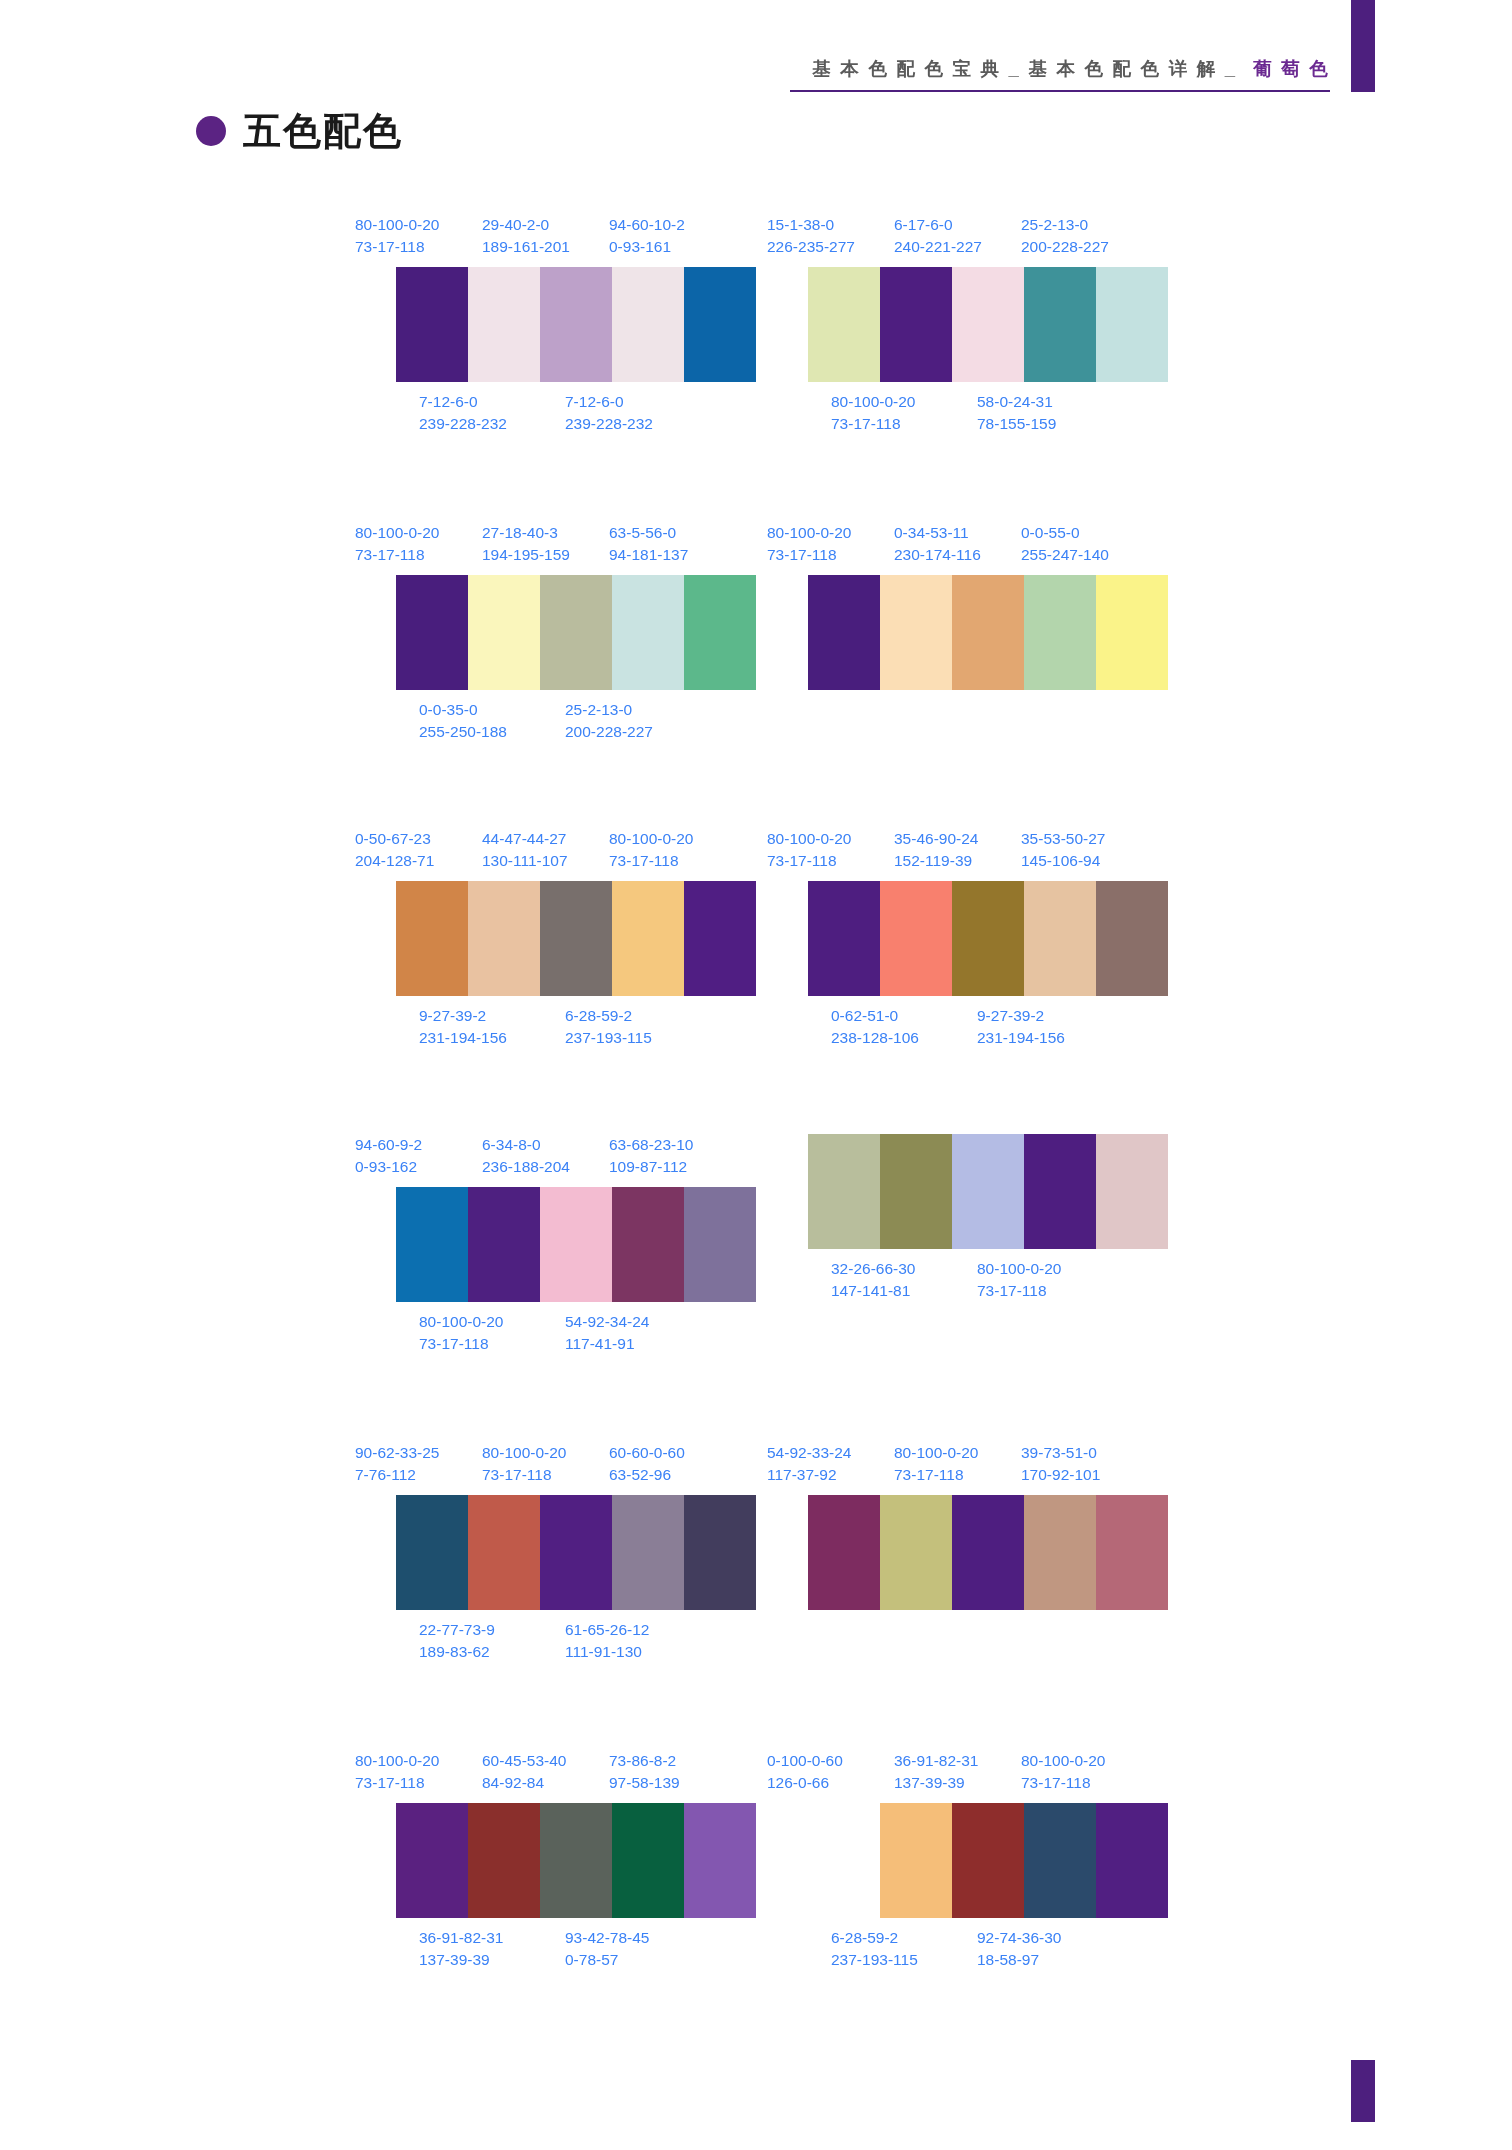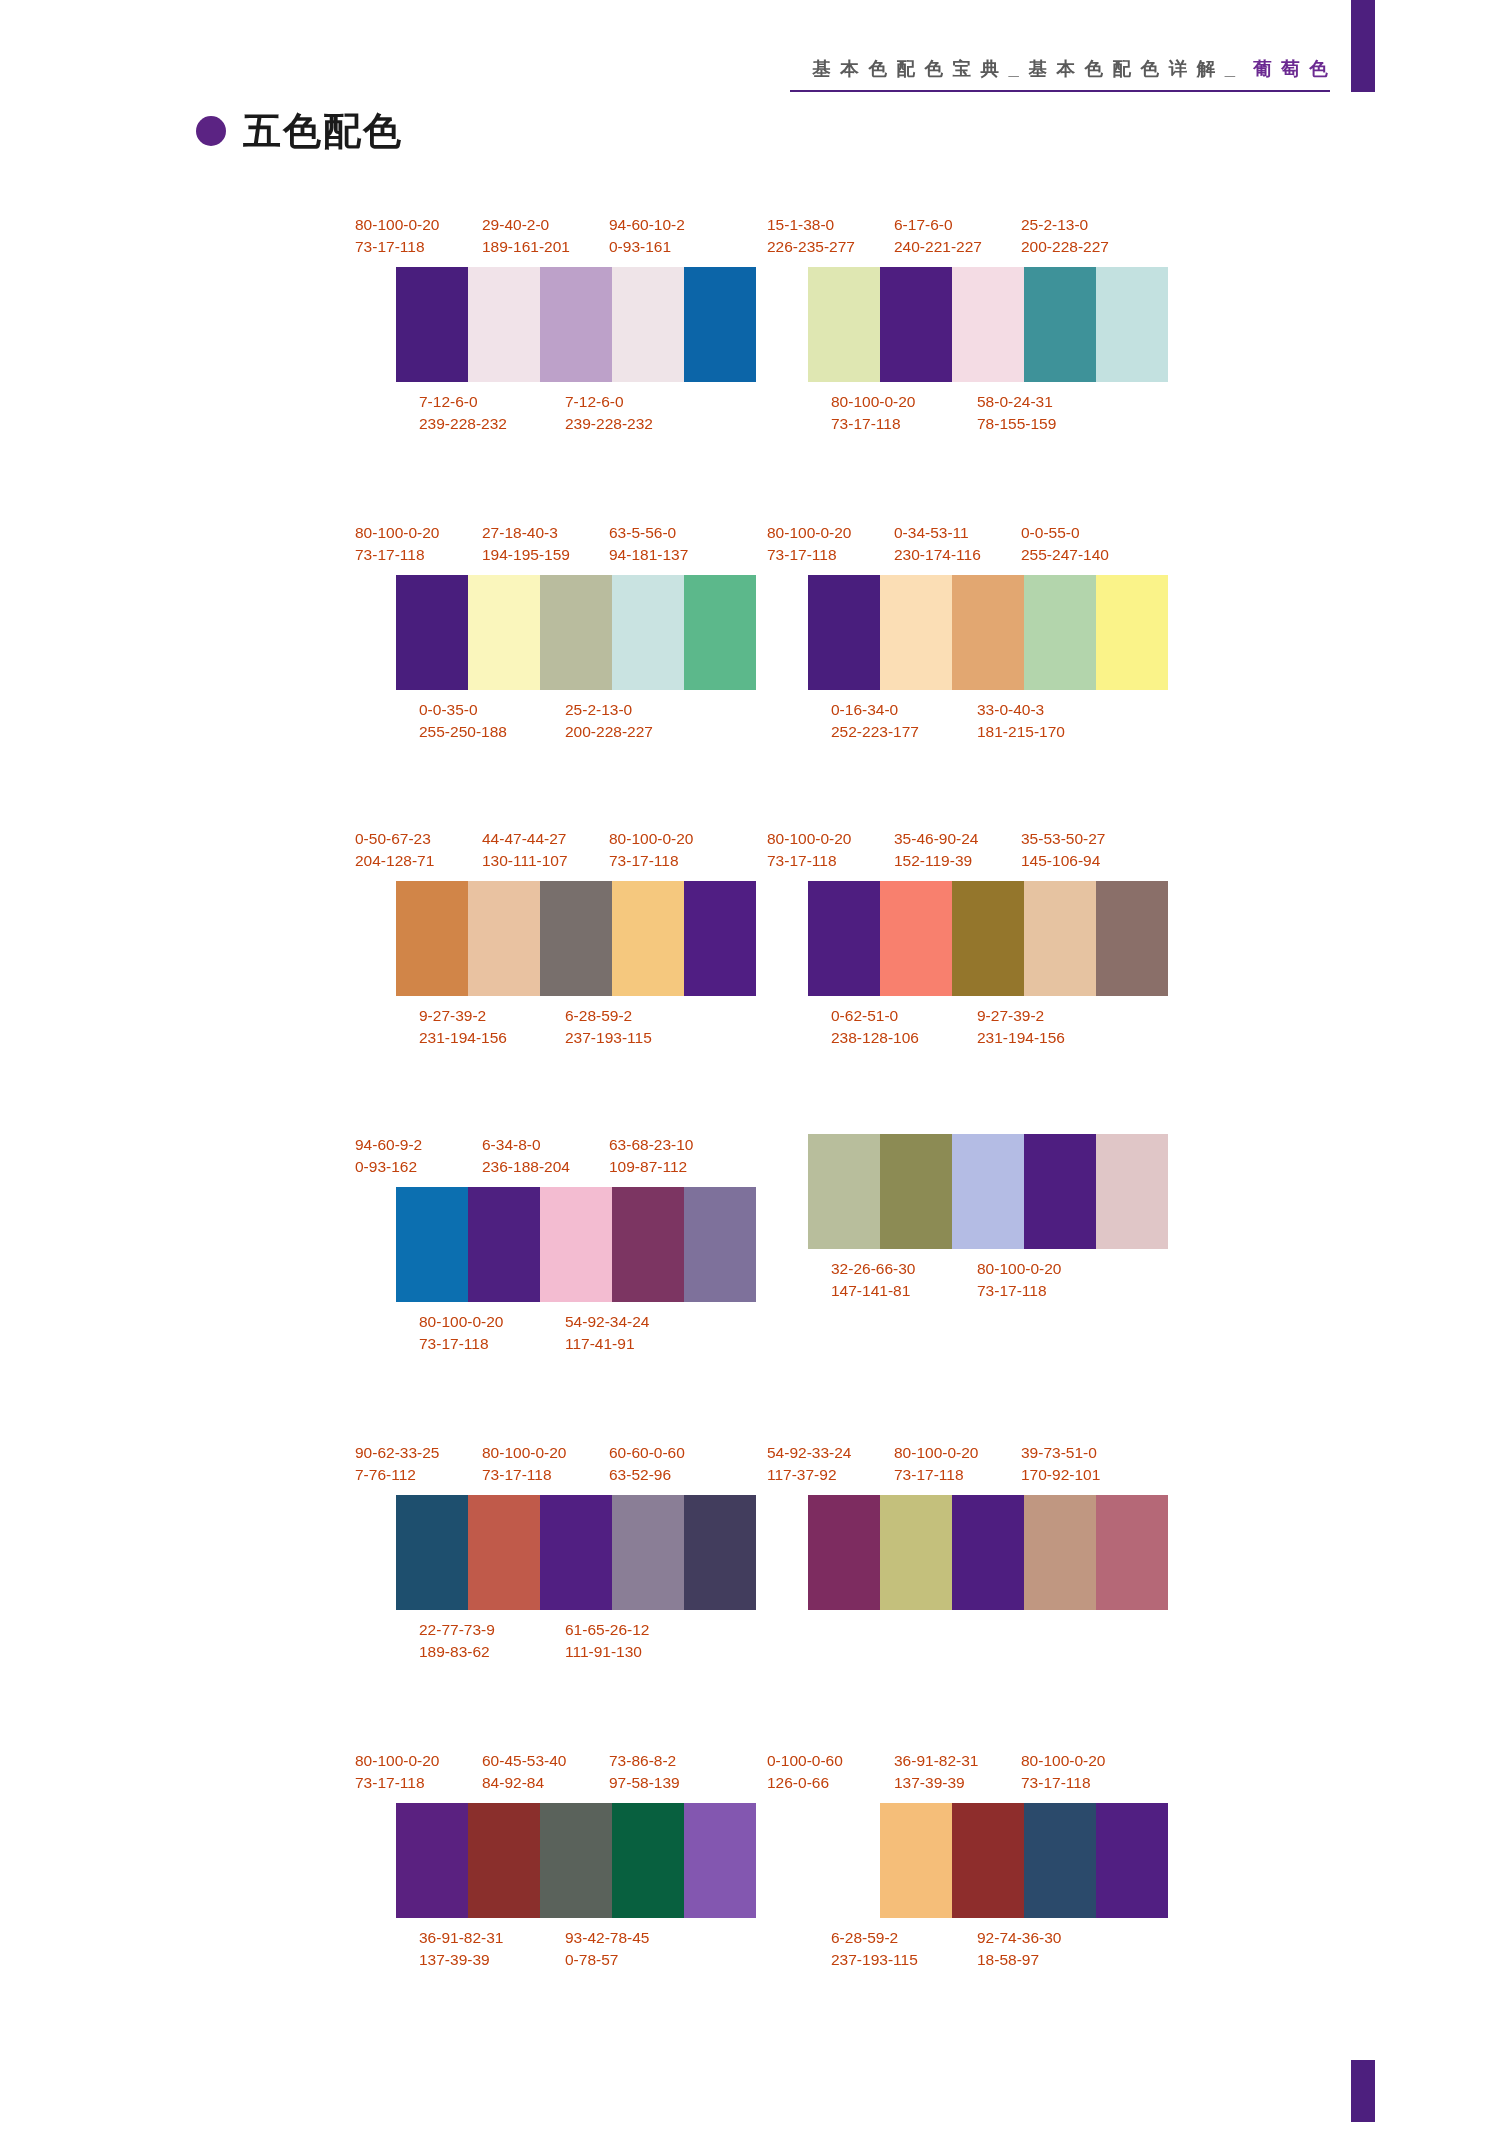--- a/index.html
+++ b/index.html
@@ -74,21 +74,21 @@
     display:flex;
     width:360px;
     height:115px;
   }
   .swatch{flex:1 1 0;height:100%;}
 
   .lbl-row{
     display:flex;
     width:440px;
     font-size:15.5px;
-    color:#c2410c;
+    color:#3b82f6;
     line-height:1.42;
   }
   .lbl-top{
     margin-left:-41px;
     margin-bottom:9px;
   }
   .lbl-bottom{
     margin-left:23px;
     margin-top:9px;
   }
@@ -233,30 +233,20 @@
           <span class="r">255-247-140</span>
         </div>
       </div>
       <div class="swatch-strip">
         <div class="swatch" style="background: rgb(73, 30, 125);"></div>
         <div class="swatch" style="background: rgb(251, 222, 181);"></div>
         <div class="swatch" style="background: rgb(226, 167, 113);"></div>
         <div class="swatch" style="background: rgb(179, 213, 172);"></div>
         <div class="swatch" style="background: rgb(250, 243, 137);"></div>
       </div>
-      <div class="lbl-row lbl-bottom">
-        <div class="lbl">
-          <span class="c">0-16-34-0</span>
-          <span class="r">252-223-177</span>
-        </div>
-        <div class="lbl">
-          <span class="c">33-0-40-3</span>
-          <span class="r">181-215-170</span>
-        </div>
-      </div>
     </div>
     <div class="palette" style="left: 396px; top: 828px;">
       <div class="lbl-row lbl-top">
         <div class="lbl">
           <span class="c">0-50-67-23</span>
           <span class="r">204-128-71</span>
         </div>
         <div class="lbl">
           <span class="c">44-47-44-27</span>
           <span class="r">130-111-107</span>

